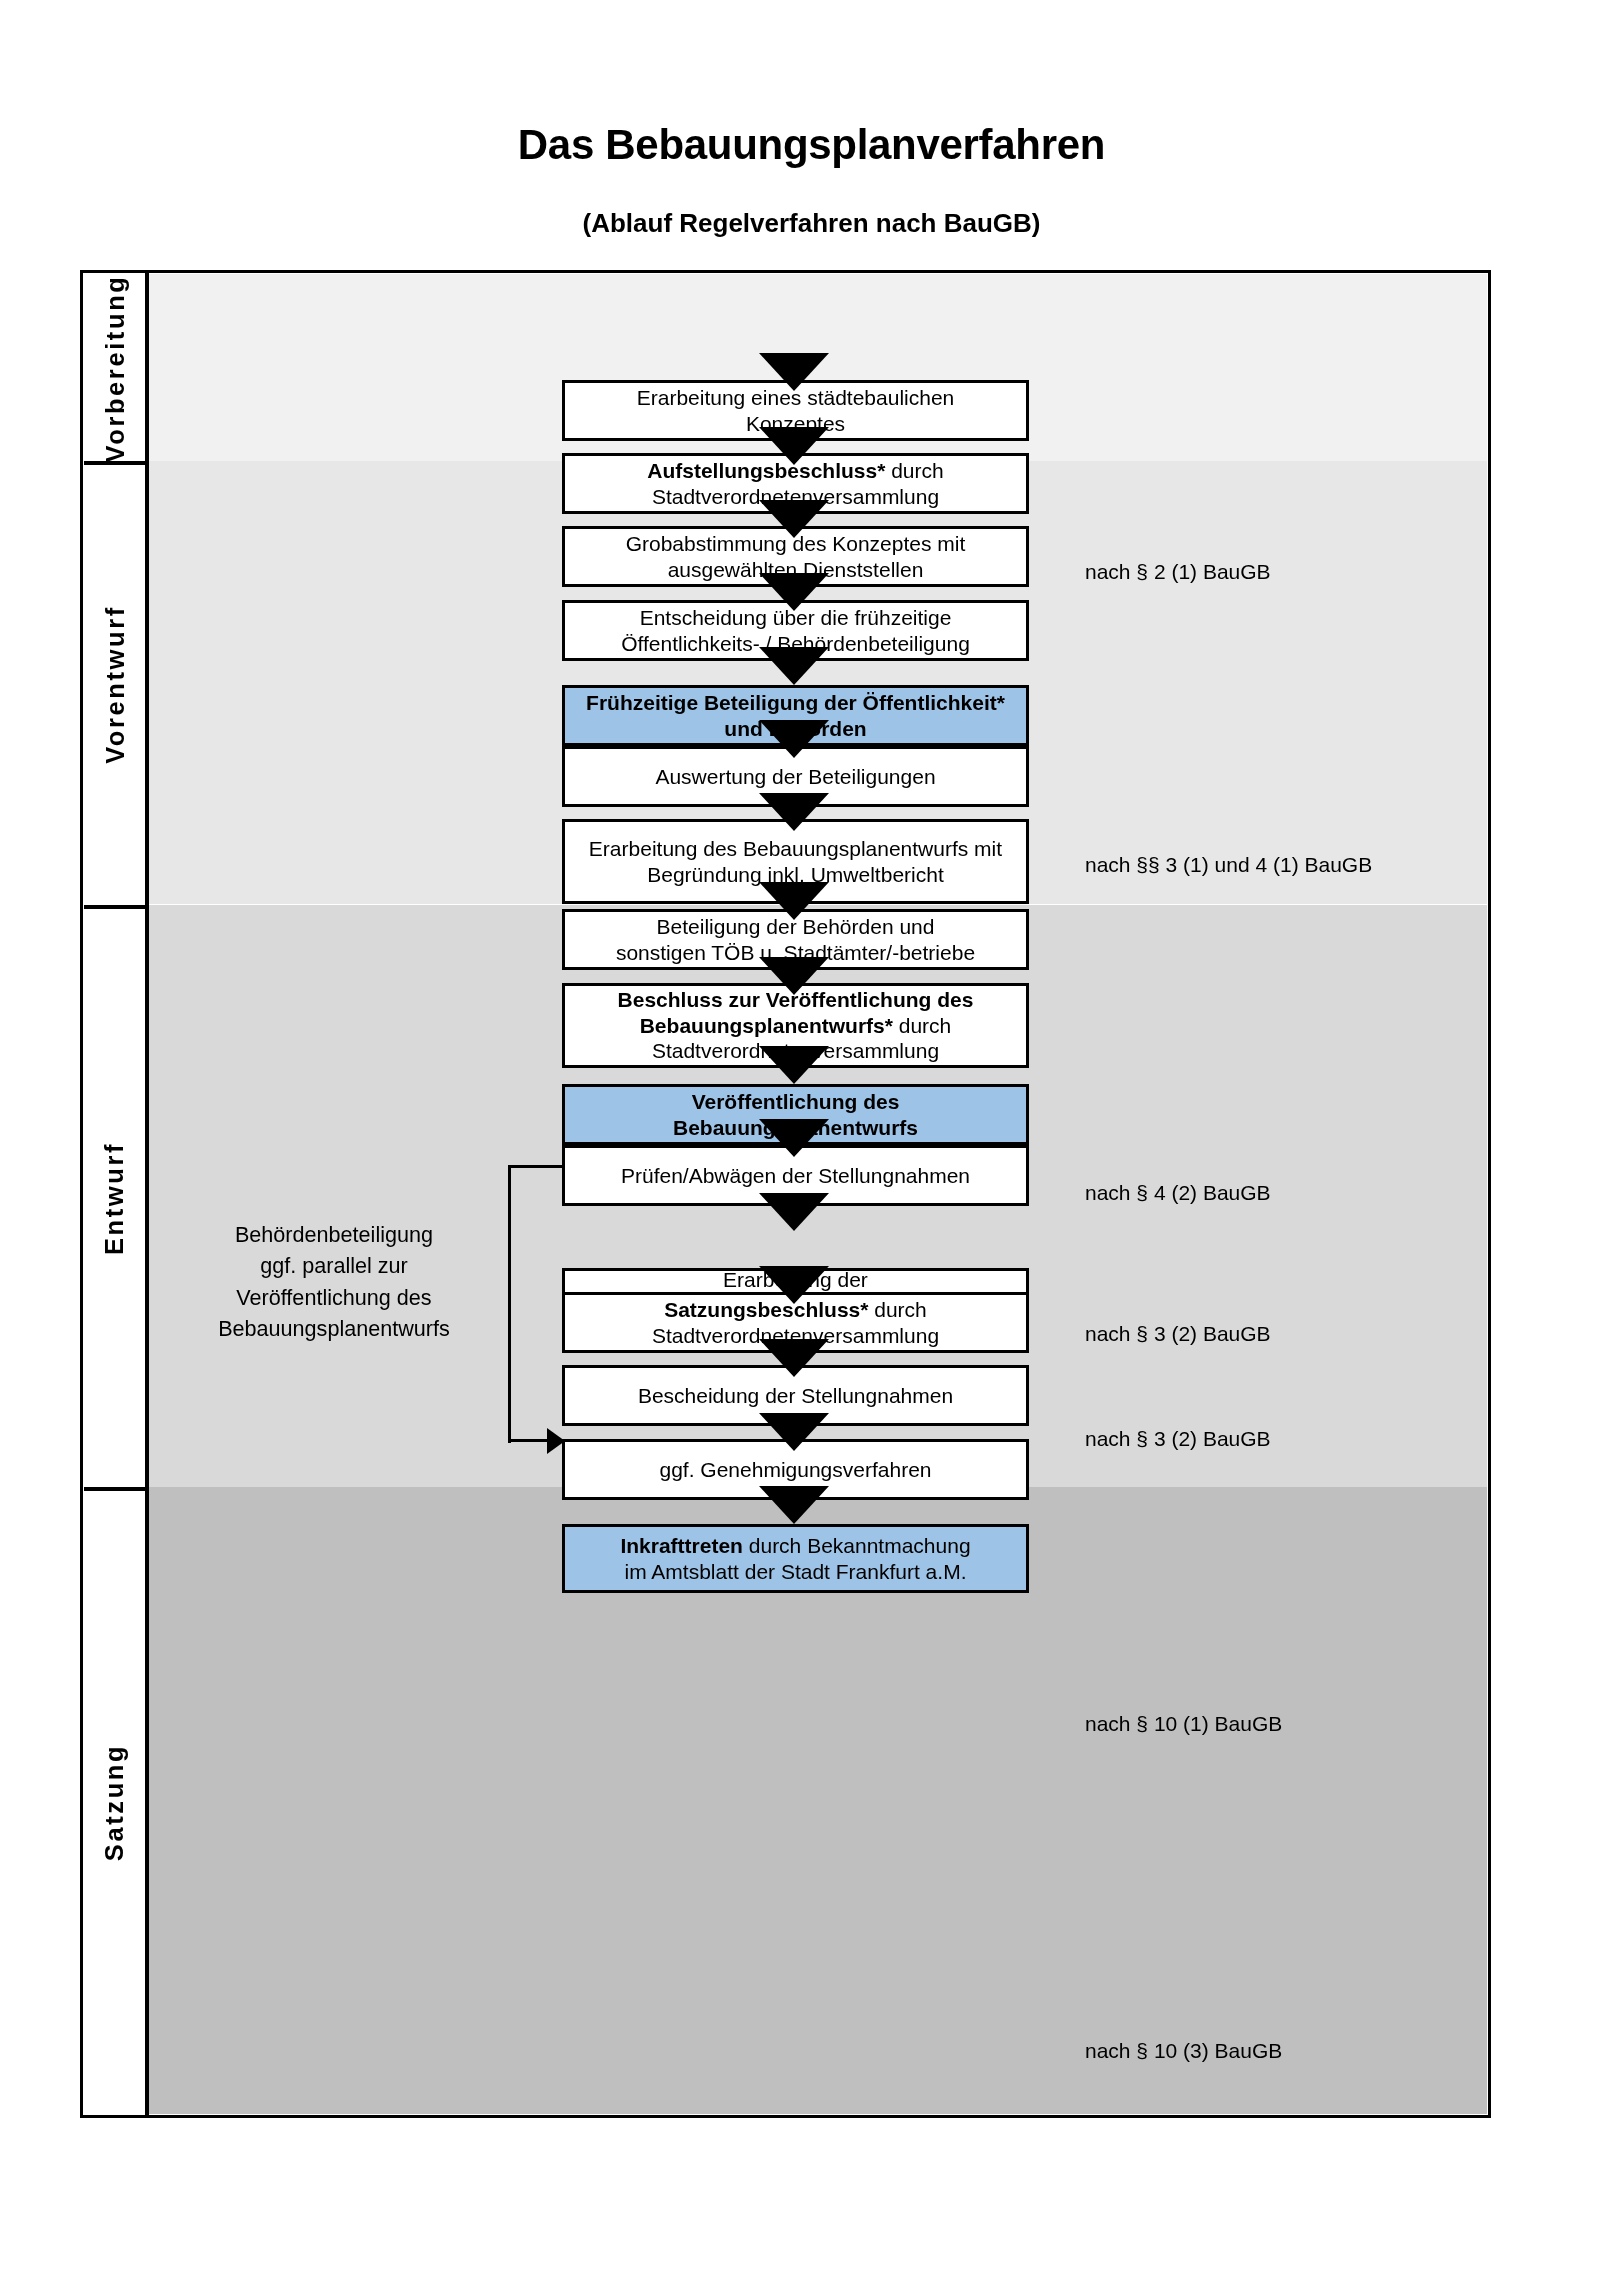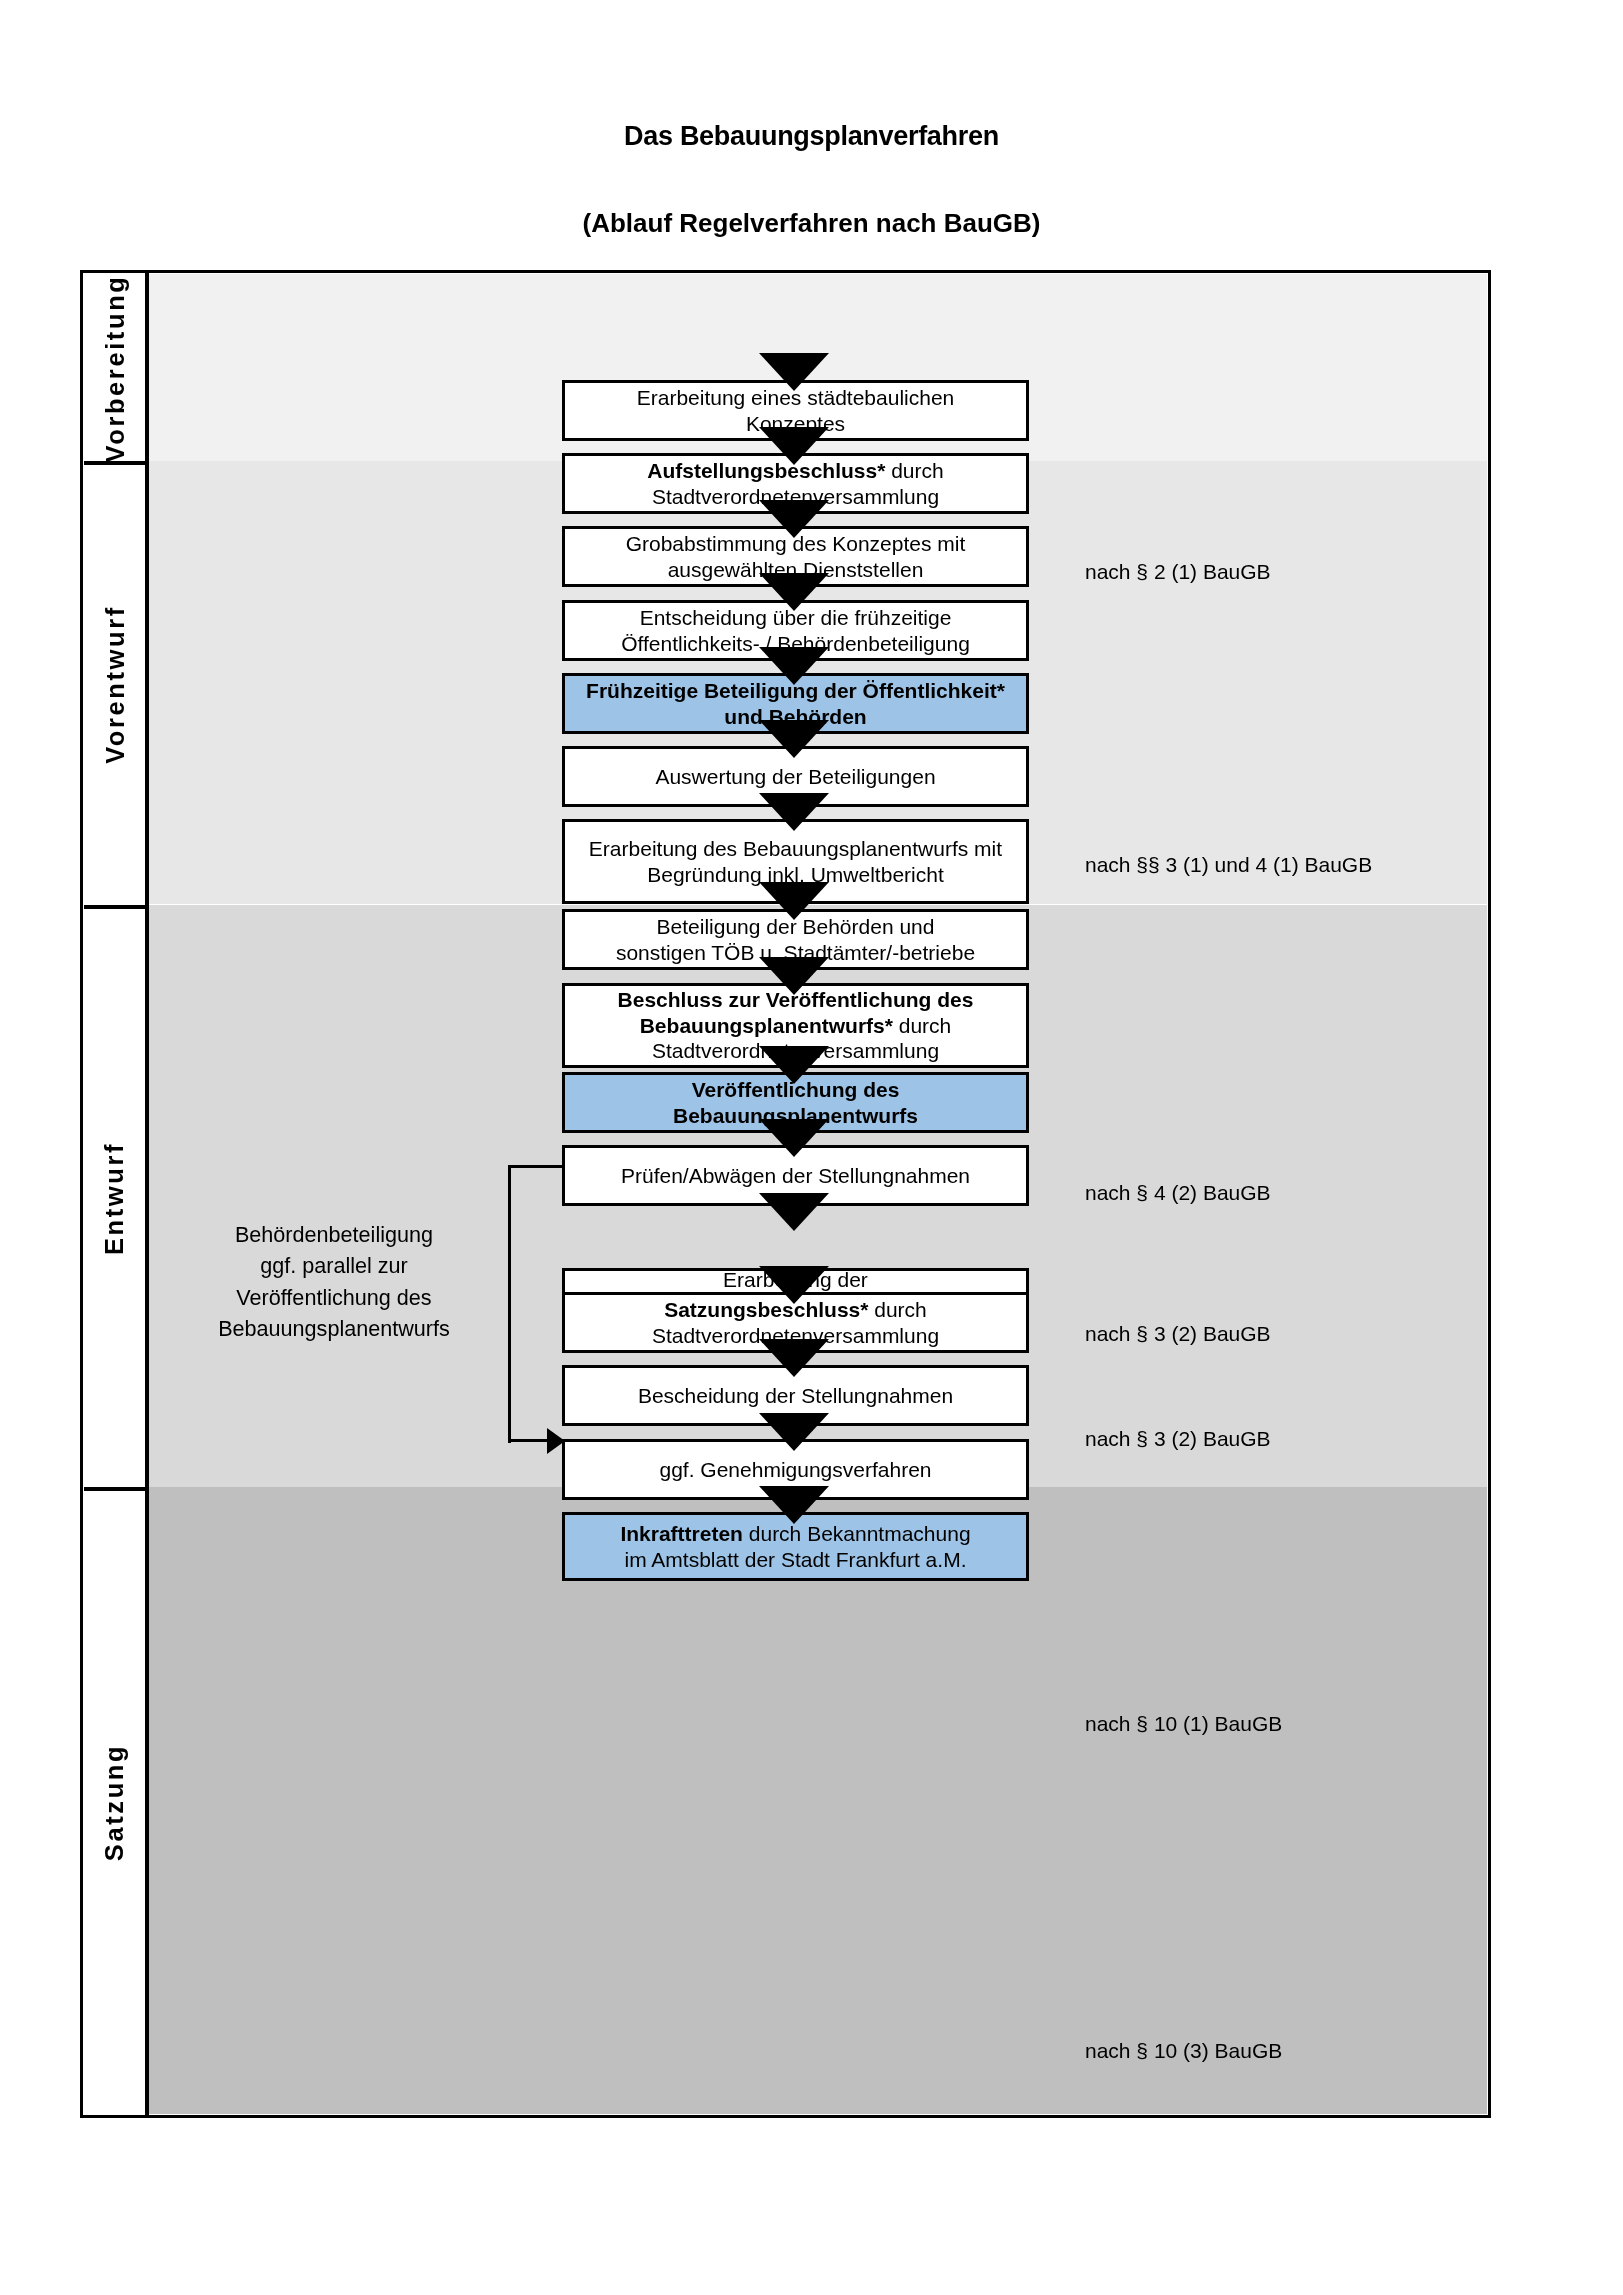--- a/index.html
+++ b/index.html
@@ -3,21 +3,21 @@
 <meta charset="utf-8">
 <style>
   html,body{margin:0;padding:0;background:#ffffff;}
   body{width:1623px;height:2295px;font-family:"Liberation Sans",sans-serif;color:#000;}
 
   .page{position:relative;width:1623px;height:2295px;}
 
   
   .title{
     position:absolute;left:0;top:121px;width:1623px;text-align:center;
-    font-size:27px;font-weight:bold;letter-spacing:-0.3px;
+    font-size:42px;font-weight:bold;letter-spacing:-0.3px;
   }
   .subtitle{
     position:absolute;left:0;top:208px;width:1623px;text-align:center;
     font-size:26px;font-weight:bold;
   }
 
   
   .frame{
     position:absolute;left:80px;top:270px;width:1411px;height:1848px;
     border:3.9px solid #000;box-sizing:border-box;
@@ -51,21 +51,21 @@
   .lc-sep{position:absolute;left:84px;width:65px;height:3.9px;background:#000;}
 
   
   .box{
     position:absolute;left:562px;width:467px;
     border:3.9px solid #000;background:#ffffff;box-sizing:border-box;
     display:flex;align-items:center;justify-content:center;
     text-align:center;font-size:21px;line-height:1.22;
     padding:2.6px 6.5px;z-index:4;
   }
-  .box.blue{background:#9dc3e6;}
+  .box.blue{background:#9dc3e6;margin-top:12px;}
   .box b{font-weight:bold;}
 
   
   .arrow{
     position:absolute;left:759px;width:0;height:0;
     border-left:35px solid transparent;border-right:35px solid transparent;
     border-top:38px solid #000;z-index:6;
   }
 
   

